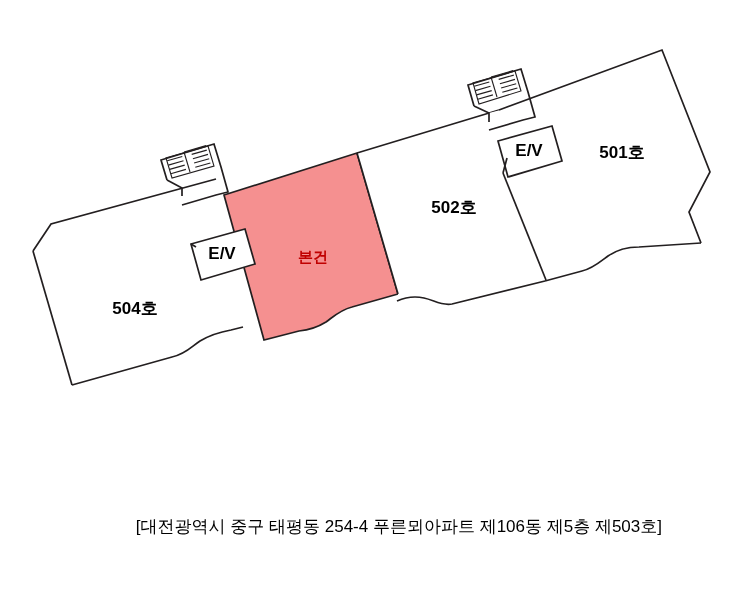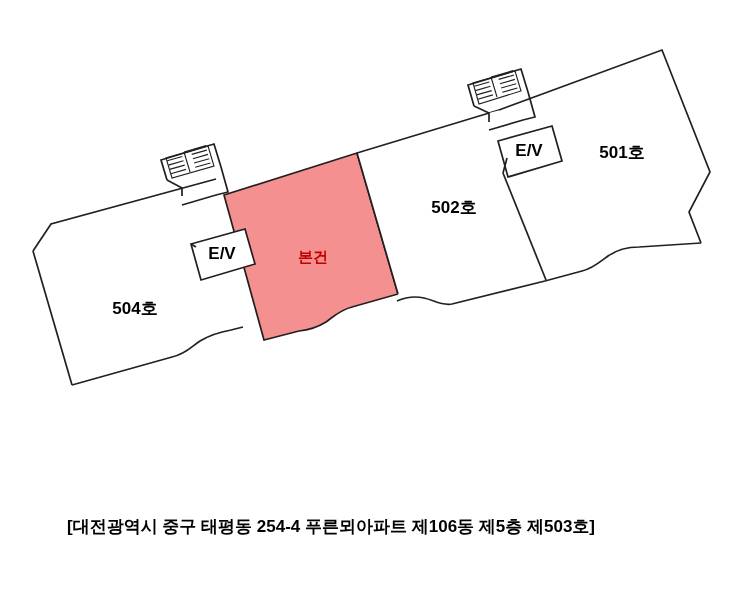--- a/index.html
+++ b/index.html
@@ -67,24 +67,24 @@
     font-size: 15px;
     font-weight: bold;
     text-anchor: middle;
     dominant-baseline: middle;
   }
   #caption-bar {
     position: absolute;
     left: 0;
     top: 515px;
     width: 662px;
-    text-align: center;
+    text-align: right;
     font-family: "Liberation Sans", "DejaVu Sans", sans-serif;
     font-size: 17px;
-    font-weight: bold;
+    font-weight: normal;
     color: #000000;
     letter-spacing: 0px;
     white-space: nowrap;
   }
 </style>
 </head>
 <body>
 
 <div id="floorplan-wrap">
   <svg id="floorplan" viewBox="0 0 743 600" xmlns="http://www.w3.org/2000/svg">

